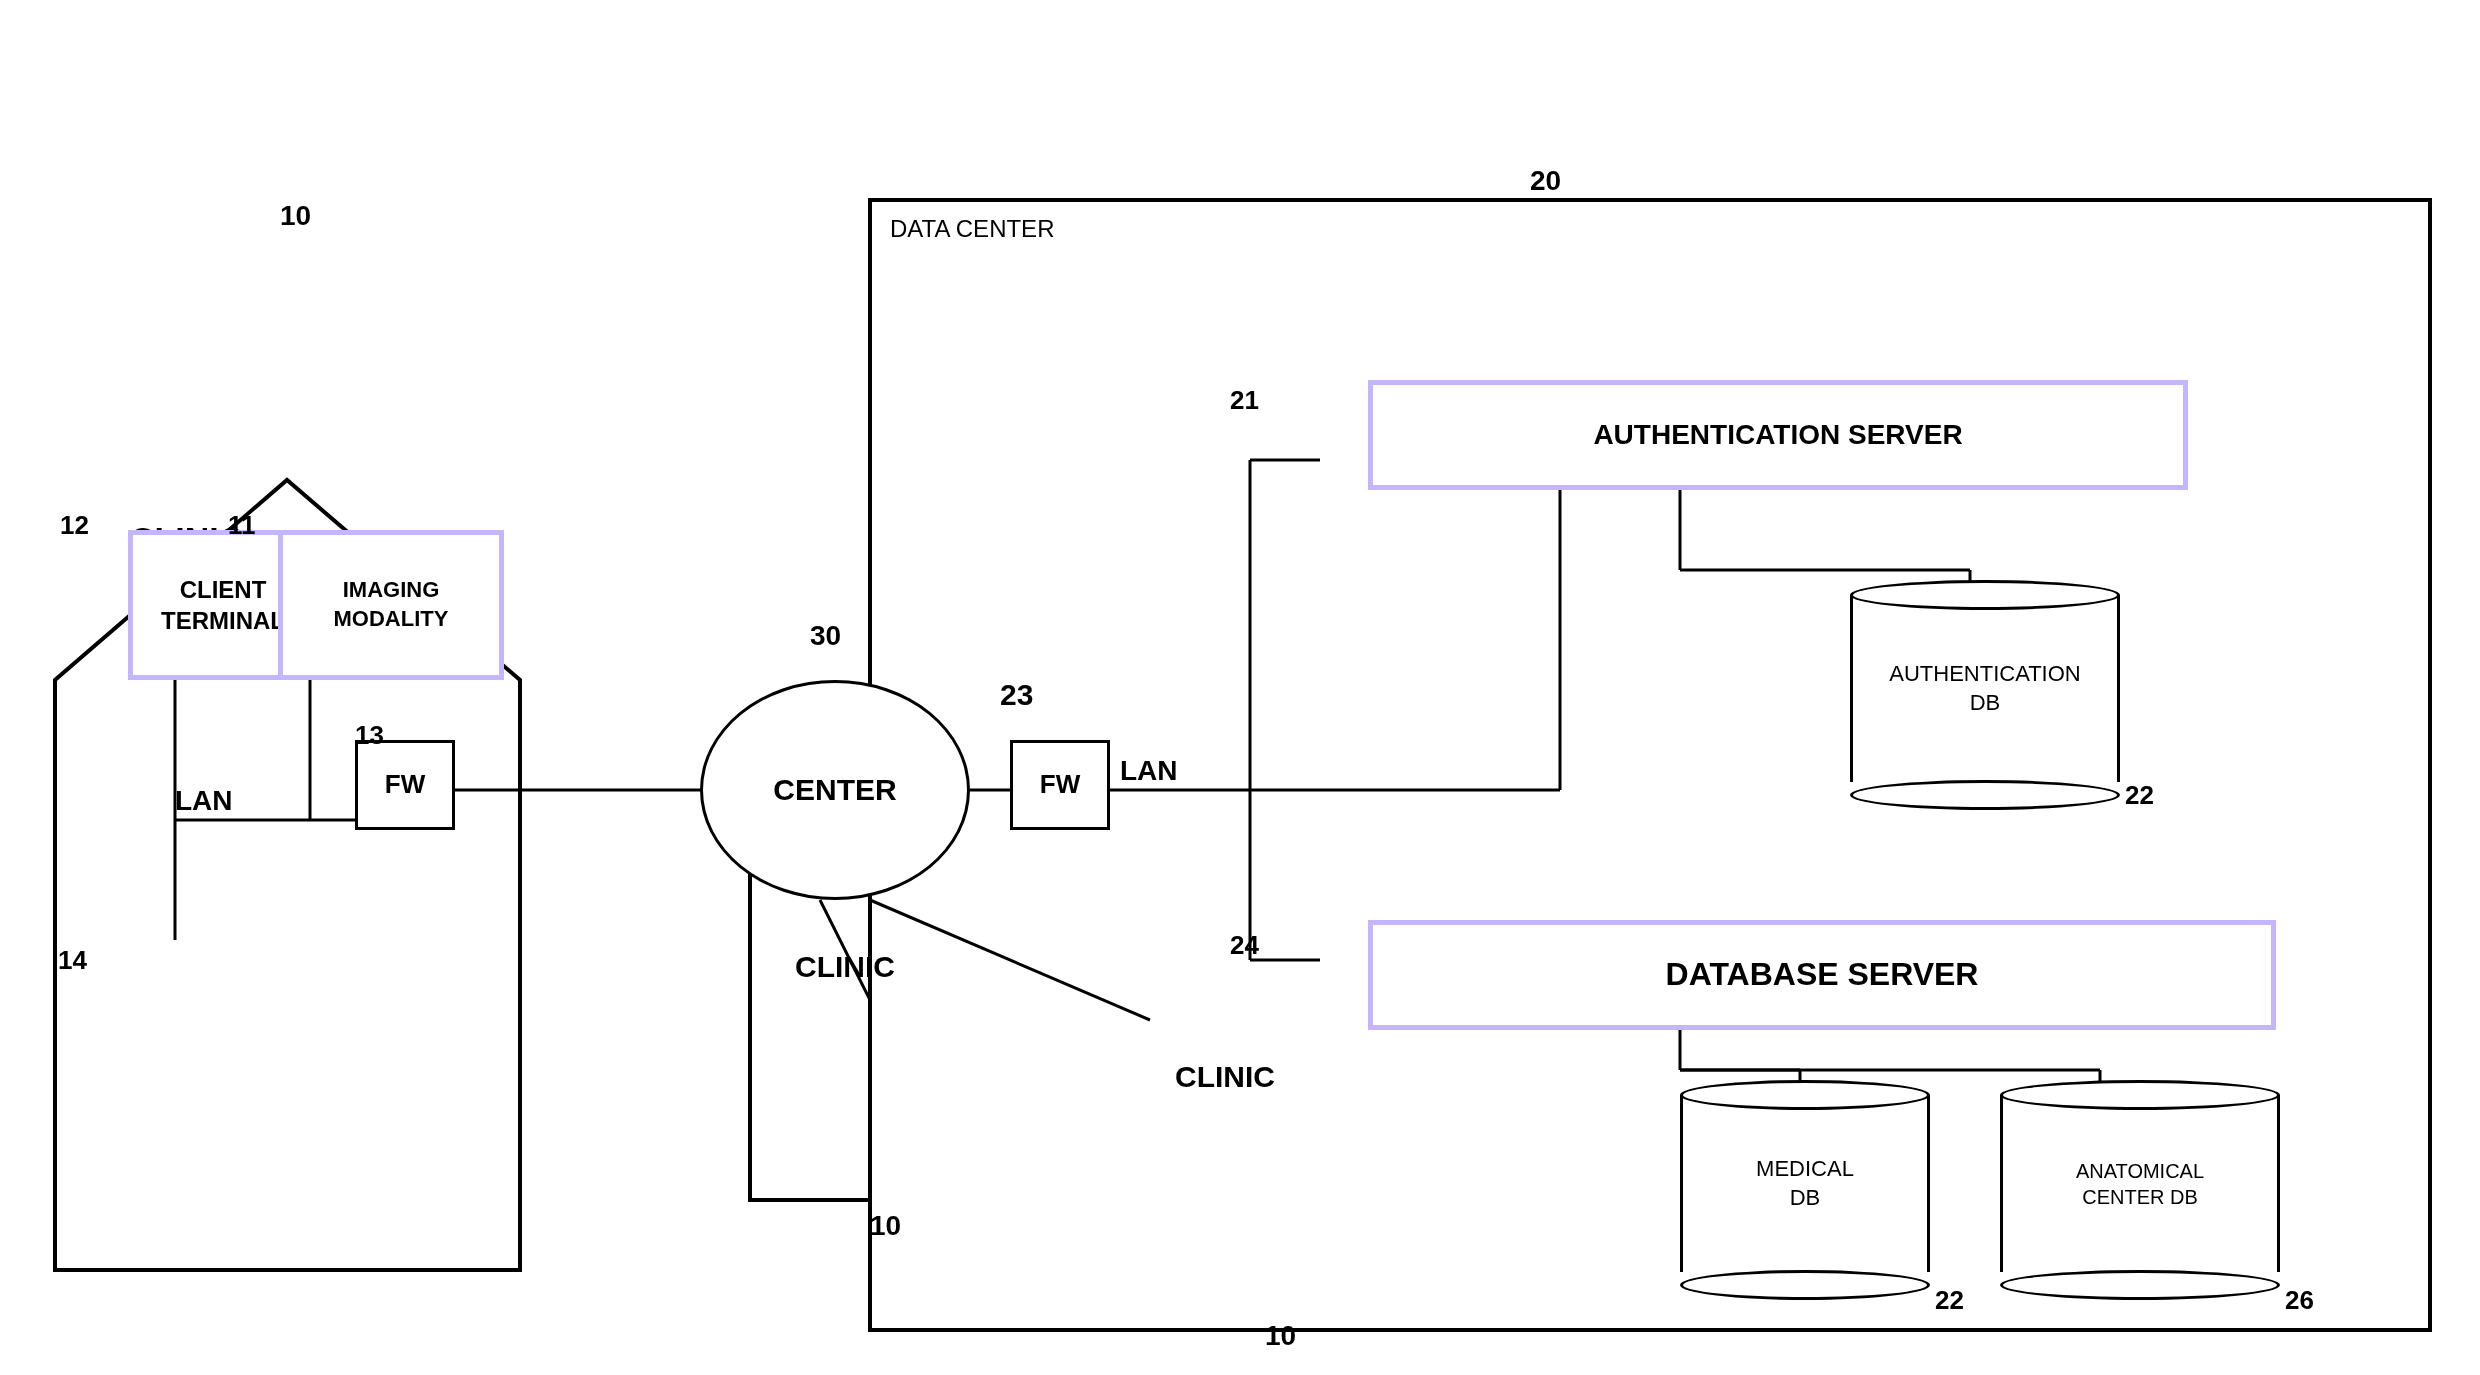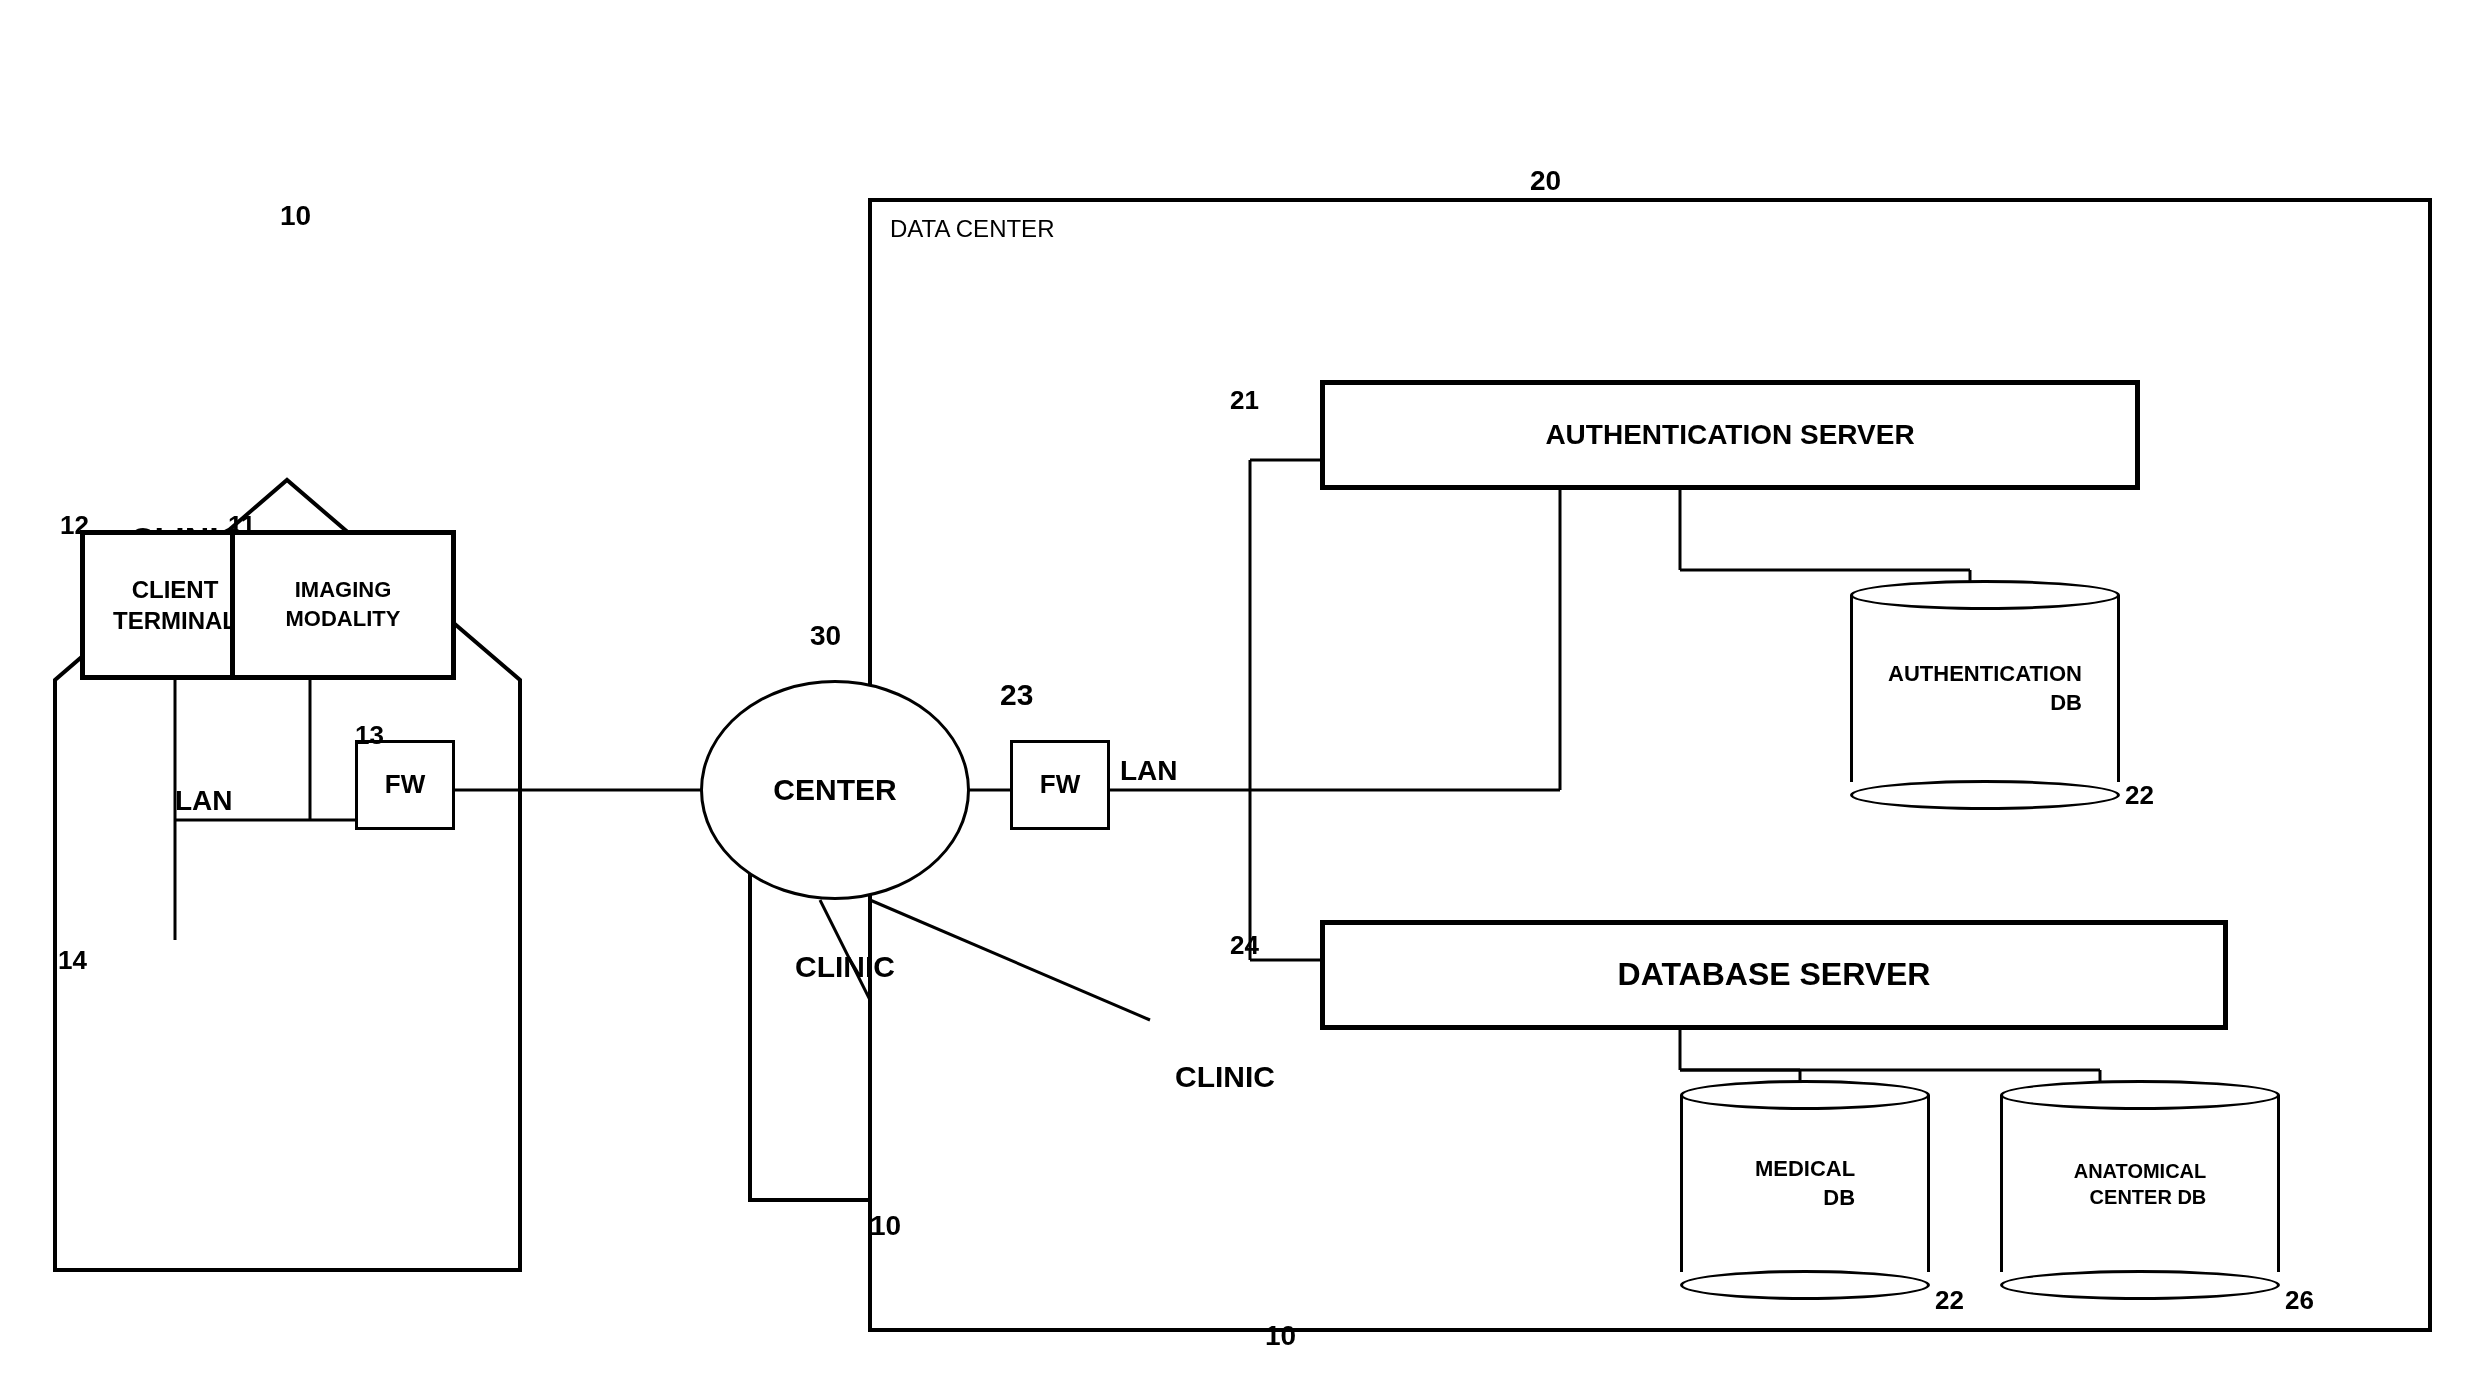--- a/index.html
+++ b/index.html
@@ -24,21 +24,22 @@
       background: #fff;
       display: flex;
       align-items: center;
       justify-content: center;
       text-align: center;
       font-size: 26px;
       font-weight: bold;
       line-height: 1.3;
     }
     .box-thick {
-      border: 5px solid #000000;
+      border: 5px solid #c4b5fd;
+      margin-left: 48px;
     }
     
     .ellipse {
       position: absolute;
       border: 3px solid #000;
       background: #fff;
       border-radius: 50%;
       display: flex;
       align-items: center;
       justify-content: center;
@@ -65,23 +66,23 @@
     .cylinder-body {
       width: 100%;
       flex: 1;
       border-left: 3px solid #000;
       border-right: 3px solid #000;
       background: #fff;
       margin-top: -15px;
       display: flex;
       align-items: center;
       justify-content: center;
-      text-align: right;
+      text-align: center;
       font-size: 22px;
-      font-weight: bold;
+      font-weight: normal;
       line-height: 1.3;
     }
     .cylinder-bottom {
       width: 100%;
       height: 30px;
       border: 3px solid #000;
       border-radius: 50%;
       background: #fff;
       margin-top: -2px;
     }

